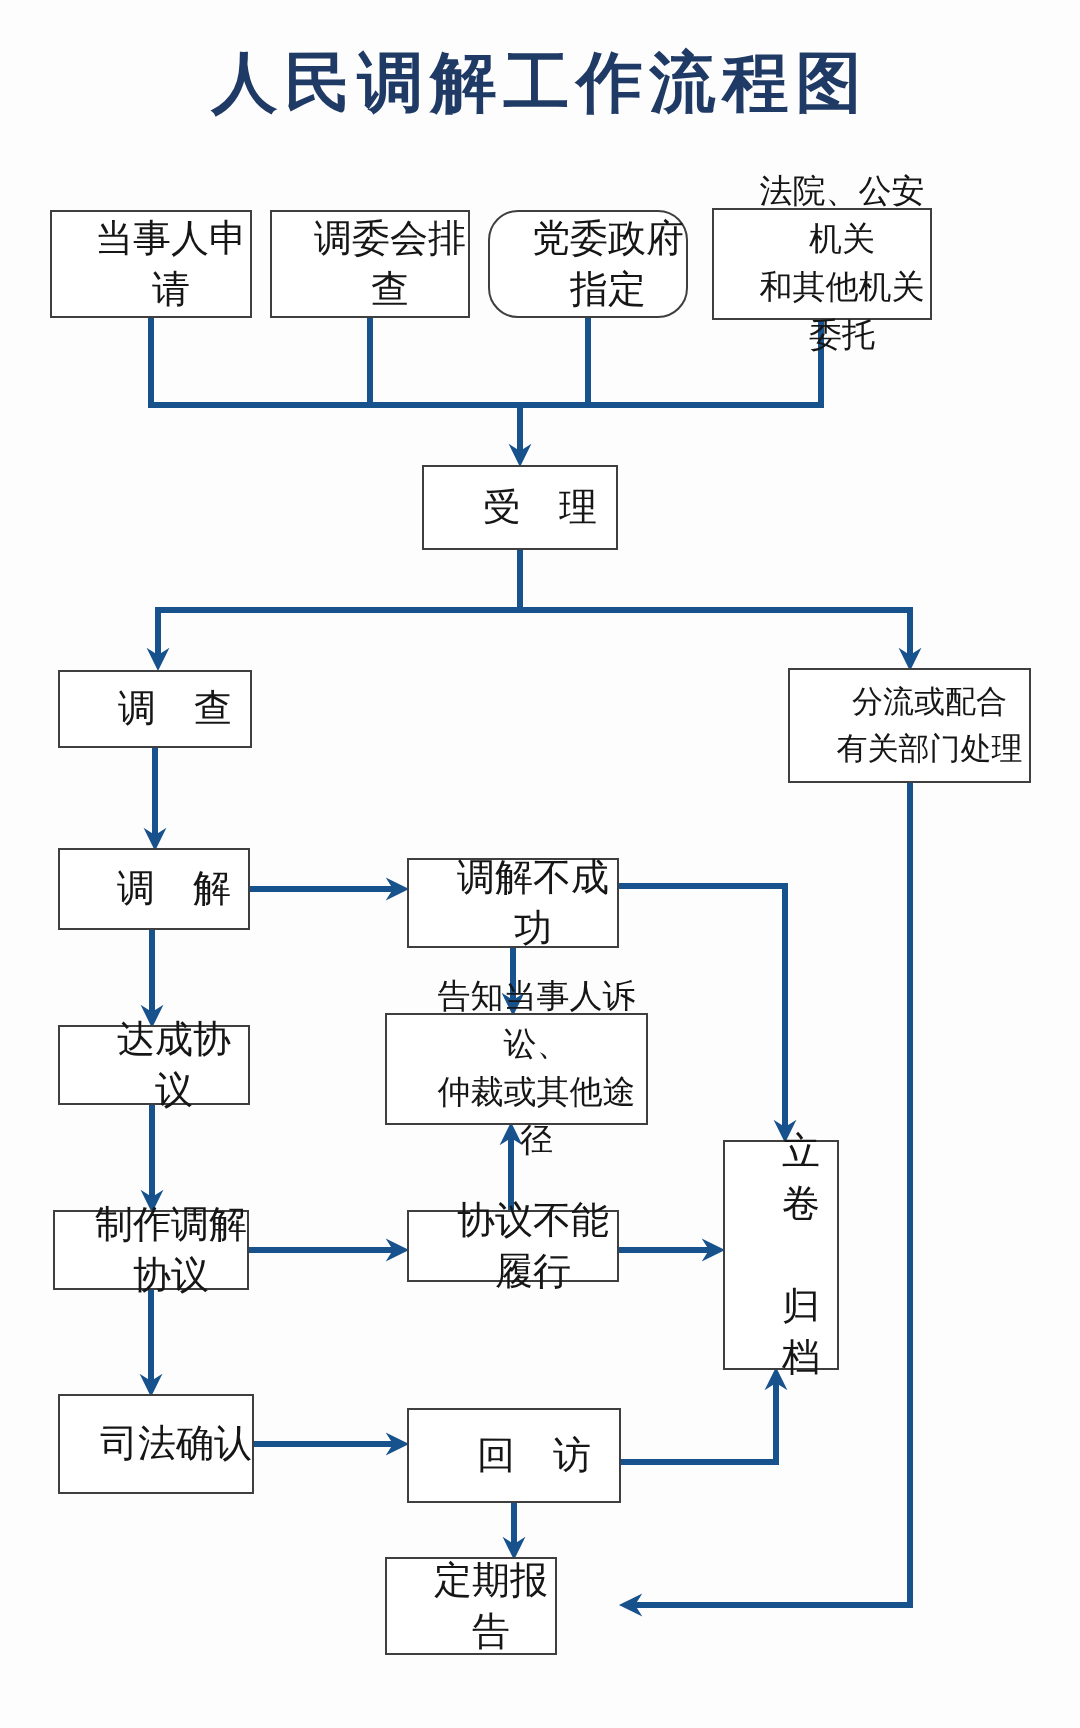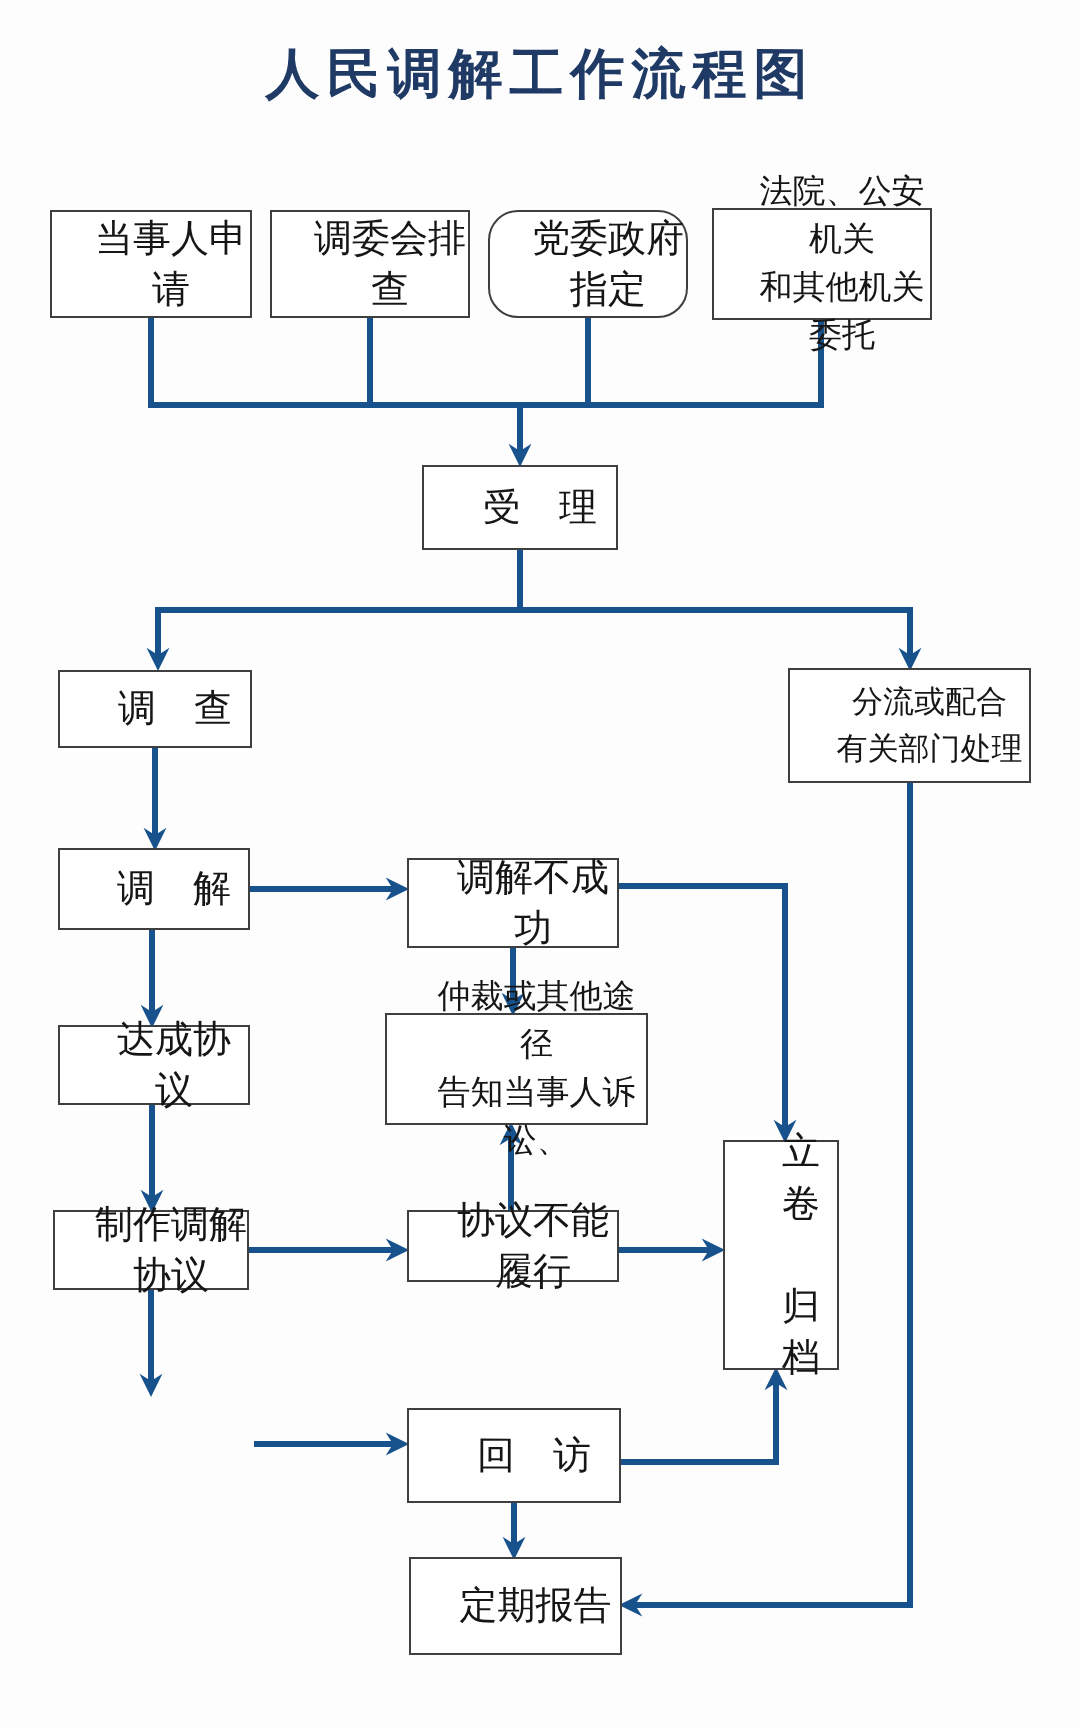--- a/index.html
+++ b/index.html
@@ -16,21 +16,21 @@
     width:1080px;height:1728px;
     background:var(--bg-color);
     overflow:hidden;
     font-family:"Liberation Serif","DejaVu Serif",serif;
   }
   .page-title{
     position:absolute;left:0;top:38px;width:1080px;
     text-align:center;
     font-family:"DejaVu Sans","Liberation Sans",sans-serif;
     font-weight:900;
-    font-size:54px;
+    font-size:66px;
     letter-spacing:7px;
     color:var(--title-color);
   }
   .connectors{position:absolute;left:0;top:0;width:1080px;height:1728px;}
   .connectors path{
     fill:none;
     stroke:var(--line-color);
     stroke-width:6;
     stroke-linejoin:miter;
   }
@@ -128,39 +128,42 @@
 
   <div class="node" style="left:407px;top:858px;width:212px;height:90px;">
     <span>调解不成功</span>
   </div>
 
   <div class="node" style="left:58px;top:1025px;width:192px;height:80px;">
     <span>达成协议</span>
   </div>
 
   <div class="node small" style="left:385px;top:1013px;width:263px;height:112px;">
+    <span>告知当事人诉讼、</span>
     <span>仲裁或其他途径</span>
-    <span>告知当事人诉讼、</span>
   </div>
 
   <div class="node" style="left:53px;top:1210px;width:196px;height:80px;">
     <span>制作调解协议</span>
   </div>
 
   <div class="node" style="left:407px;top:1210px;width:212px;height:72px;">
     <span>协议不能履行</span>
   </div>
 
   <div class="node tall" style="left:723px;top:1140px;width:116px;height:230px;">
     <span>立卷</span>
     <span>归档</span>
   </div>
 
+  <div class="node" style="left:58px;top:1394px;width:196px;height:100px;">
+    <span>司法确认</span>
+  </div>
 
   <div class="node" style="left:407px;top:1408px;width:214px;height:95px;">
     <span>回　访</span>
   </div>
 
-  <div class="node" style="left:409px;top:1557px;width:213px;height:98px;">
+  <div class="node" style="left:385px;top:1557px;width:172px;height:98px;">
     <span>定期报告</span>
   </div>
 
 </div>
 
 </body></html>

